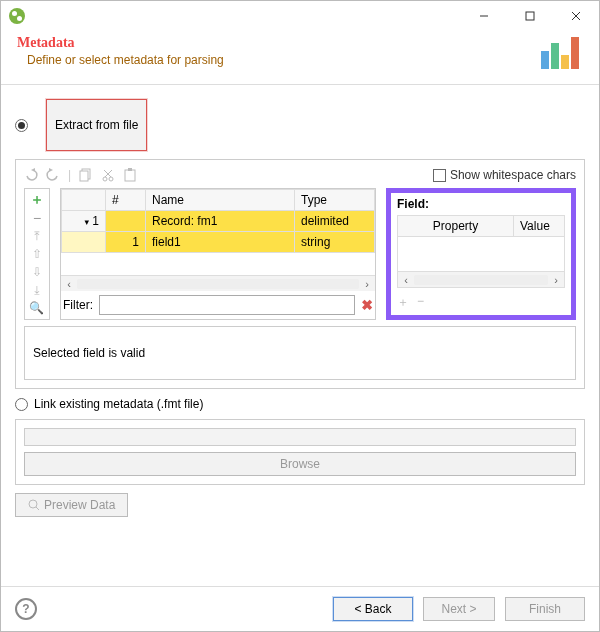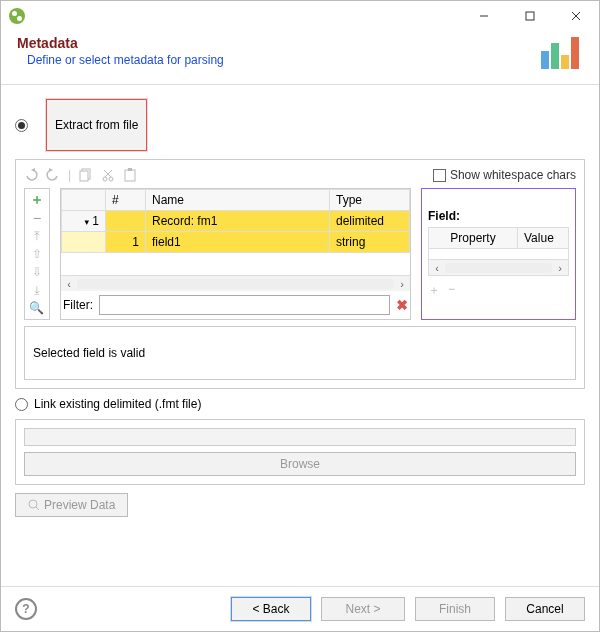--- a/index.html
+++ b/index.html
@@ -6,22 +6,22 @@
   body { margin: 0; background: #fff; }
   .window { width: 600px; height: 632px; border: 1px solid #bbb; display: flex; flex-direction: column; background: #fff; }
   .titlebar { height: 30px; display: flex; align-items: center; padding-left: 8px; }
   .titlebar .icon { width: 16px; height: 16px; border-radius: 50%; background: #7cb342; position: relative; }
   .titlebar .icon::before, .titlebar .icon::after { content:""; position:absolute; background:#fff; }
   .titlebar .icon::before { width:5px; height:5px; border-radius:50%; top:3px; left:3px; }
   .titlebar .icon::after { width:5px; height:5px; border-radius:50%; bottom:3px; right:3px; }
   .titlebar .spacer { flex:1; }
   .winbtn { width:46px; height:30px; display:flex; align-items:center; justify-content:center; color:#333; }
   .header { padding: 4px 16px 10px 16px; display:flex; background:#fff; border-bottom:1px solid #ddd; }
-  .header-text h2 { margin:0 0 2px 0; font-size:14px; font-weight:600; color:#7f1d1d; }
-  .header-text p { margin:0; font-size:12px; color:#1d4ed8; padding-left:10px; }
+  .header-text h2 { margin:0 0 2px 0; font-size:14px; font-weight:600; color:#ef4444;font-family:Liberation Serif, serif; }
+  .header-text p { margin:0; font-size:12px; color:#a16207; padding-left:10px; }
   .header .chart-icon { margin-left:auto; }
   .content { flex:1; padding:14px 14px 8px 14px; display:flex; flex-direction:column; gap:8px; }
   .radio-row { display:flex; align-items:center; gap:6px; }
   .radio { width:13px; height:13px; border:1px solid #666; border-radius:50%; display:inline-flex; align-items:center; justify-content:center; }
   .radio.checked::after { content:""; width:7px; height:7px; background:#333; border-radius:50%; }
   .btn-highlight { border:1px solid #d9534f; padding:18px 8px; background:#f2f2f2; box-shadow:0 0 0 1px rgba(217,83,79,.25); }
   .panel { border:1px solid #ccc; padding:8px; display:flex; flex-direction:column; gap:6px; }
   .toolbar { display:flex; align-items:center; gap:8px; color:#aaa; }
   .toolbar svg { display:block; }
   .check-row { margin-left:auto; display:flex; align-items:center; gap:4px; color:#333; }
@@ -32,21 +32,21 @@
   .table-wrap { flex:1; border:1px solid #ccc; display:flex; flex-direction:column; }
   .tbl { width:100%; border-collapse:collapse; }
   .tbl th, .tbl td { border:1px solid #ddd; padding:3px 6px; text-align:left; background:#fde047; font-weight:normal; }
   .tbl th { background:#f7f7f7; }
   .tbl td.rn { background:#f7f7f7; text-align:right; width:44px; }
   .tbl td.rn.sel { background:#fff7c2; }
   .tbl-body { flex:1; background:#fff; }
   .hscroll { height:16px; background:#f3f3f3; border-top:1px solid #ddd; position:relative; display:flex; align-items:center; }
   .hscroll .chev { width:16px; text-align:center; color:#666; font-size:11px; }
   .hscroll .track { flex:1; height:10px; background:#eee; border-radius:2px; }
-  .field-box { width:155px; border:1px solid #8b5cf6; padding:20px 6px; display:flex; flex-direction:column; }
+  .field-box { width:190px; border:5px solid #8b5cf6; padding:4px 6px; display:flex; flex-direction:column; }
   .field-box .title { font-weight:600; margin-bottom:4px; }
   .prop-table { border:1px solid #ddd; flex:1; display:flex; flex-direction:column; }
   .prop-head { display:flex; background:#f7f7f7; border-bottom:1px solid #ddd; }
   .prop-head div { padding:3px 6px; }
   .prop-head div:first-child { flex:1; border-right:1px solid #ddd;text-align:center; }
   .prop-head div:last-child { width:50px; }
   .filter-row { display:flex; align-items:center; gap:6px; padding:4px 2px; }
   .filter-row input { flex:1; height:20px; border:1px solid #aaa; padding:0 4px; }
   .status { border:1px solid #ccc; padding:19px 8px; }
   .link-path { display:flex; gap:6px; }
@@ -217,21 +217,21 @@
             <span>−</span>
           </div>
         </div>
       </div>
 
       <div class="status">Selected field is valid</div>
     </div>
 
     <div class="radio-row">
       <span class="radio"></span>
-      <span>Link existing delimited (.fmt file)</span>
+      <span>Link existing metadata (.fmt file)</span>
     </div>
 
     <div class="panel link-path">
       <input type="text" disabled="" value="" style="">
       <span class="btn disabled">Browse</span>
     </div>
 
     <div>
       <span class="btn disabled">
         <svg width="12" height="12" style="margin-right:4px">
@@ -241,18 +241,17 @@
         <span>Preview Data</span>
       </span>
     </div>
 
   </div>
 
   <div class="footer">
     <div class="help">?</div>
     <div class="spacer"></div>
     <span class="btn primary" style="width:80px">&lt; Back</span>
-    <span class="btn disabled" style="width:84px">Next &gt;</span>
+    <span class="btn disabled" style="width:72px">Next &gt;</span>
     <span class="btn disabled" style="width:80px">Finish</span>
-    <span class="btn" style="width:80px">Cancel</span>
   </div>
 
 </div>
 
 </body></html>

